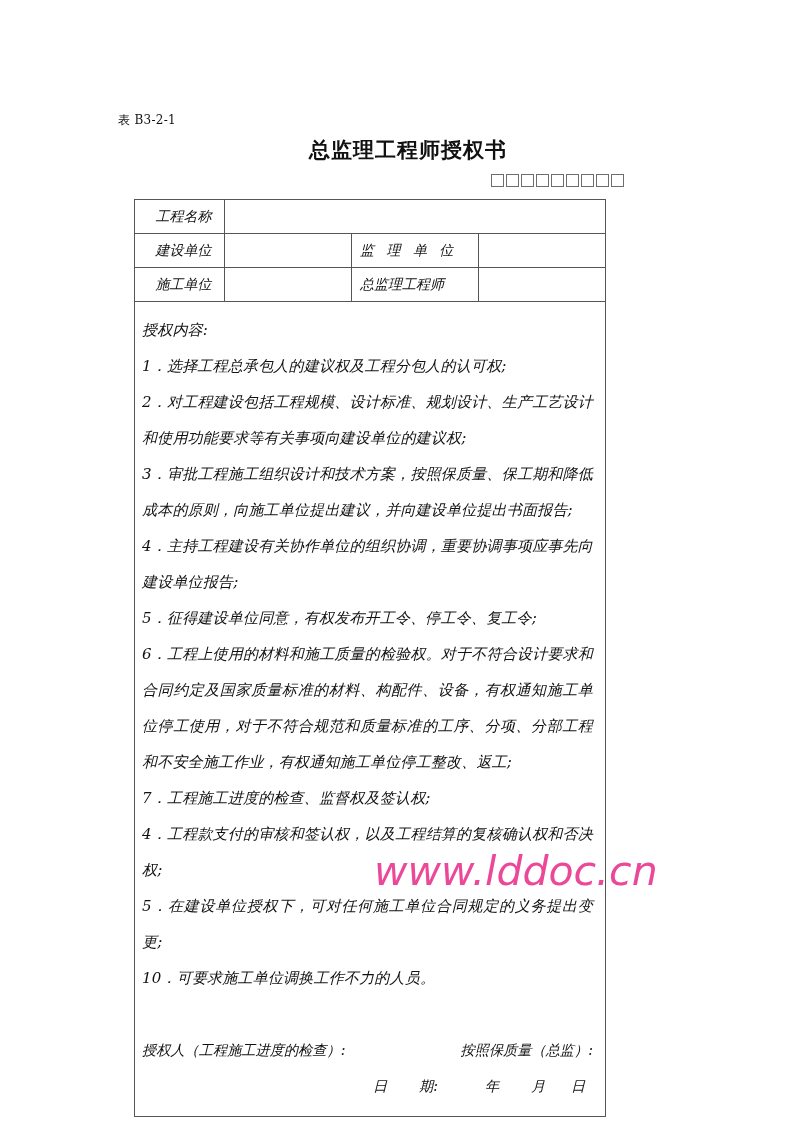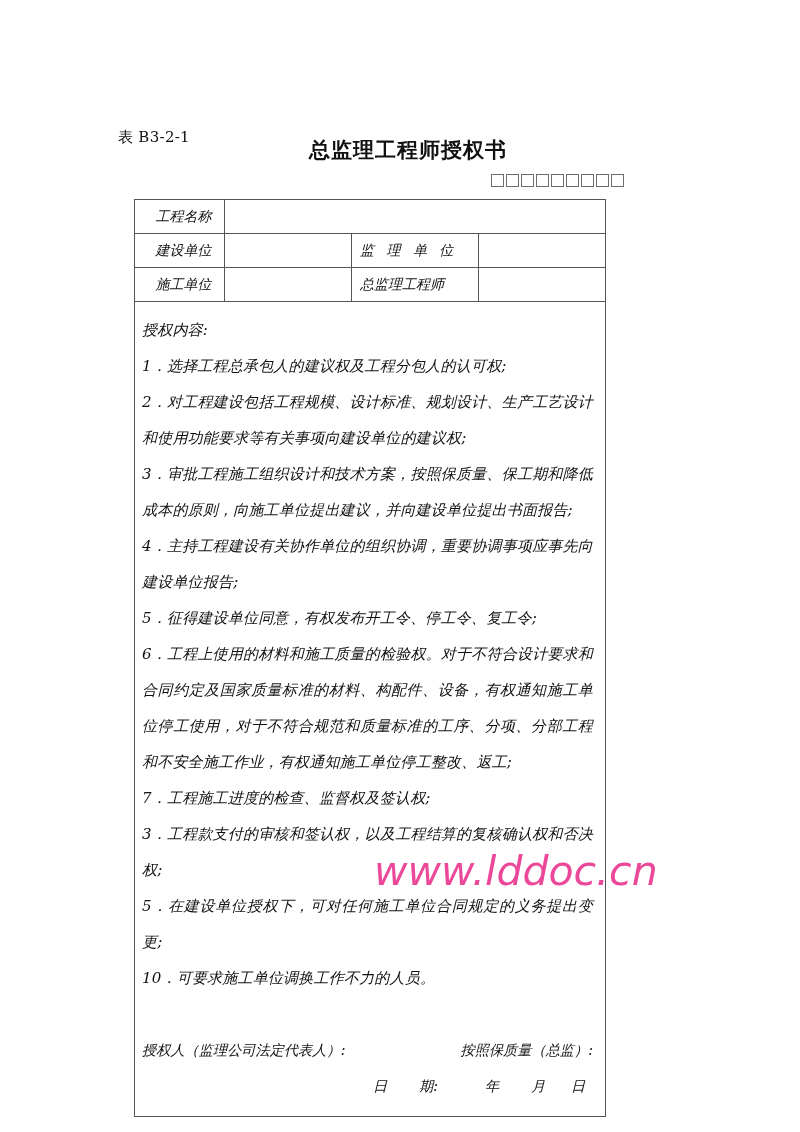--- a/index.html
+++ b/index.html
@@ -21,22 +21,22 @@
     left: 0; top: 0;
     width: 800px;
     height: 1132px;
     overflow: hidden;
   }
 
   
   .form-code {
     position: absolute;
     left: 118px;
-    top: 128px;
-    font-size: 15px;
+    top: 112px;
+    font-size: 12px;
     letter-spacing: 0.3px;
     white-space: nowrap;
   }
 
   .doc-title {
     position: absolute;
     left: 0;
     top: 136px;
     width: 800px;
     text-align: center;
@@ -201,28 +201,28 @@
 
           <p class="para">授权内容:</p>
 
           <p class="para">1．选择工程总承包人的建议权及工程分包人的认可权;</p>
           <p class="para">2．对工程建设包括工程规模、设计标准、规划设计、生产工艺设计和使用功能要求等有关事项向建设单位的建议权;</p>
           <p class="para">3．审批工程施工组织设计和技术方案，按照保质量、保工期和降低成本的原则，向施工单位提出建议，并向建设单位提出书面报告;</p>
           <p class="para">4．主持工程建设有关协作单位的组织协调，重要协调事项应事先向建设单位报告;</p>
           <p class="para">5．征得建设单位同意，有权发布开工令、停工令、复工令;</p>
           <p class="para">6．工程上使用的材料和施工质量的检验权。对于不符合设计要求和合同约定及国家质量标准的材料、构配件、设备，有权通知施工单位停工使用，对于不符合规范和质量标准的工序、分项、分部工程和不安全施工作业，有权通知施工单位停工整改、返工;</p>
           <p class="para">7．工程施工进度的检查、监督权及签认权;</p>
-          <p class="para">3．工程款支付的审核和签认权，以及工程结算的复核确认权和否决权;</p>
+          <p class="para">4．工程款支付的审核和签认权，以及工程结算的复核确认权和否决权;</p>
           <p class="para">5．在建设单位授权下，可对任何施工单位合同规定的义务提出变更;</p>
           <p class="para">10．可要求施工单位调换工作不力的人员。</p>
 
           <div class="spacer-line"></div>
 
           <div class="sign-row">
-            <div class="sign-left">授权人（监理公司法定代表人）:</div>
+            <div class="sign-left">授权人（工程施工进度的检查）:</div>
             <div class="sign-right">按照保质量（总监）:</div>
           </div>
 
           <div class="date-row">
             <span class="d-ri">日</span>
             <span class="d-qi">期:</span>
             <span class="d-nian">年</span>
             <span class="d-yue">月</span>
             <span class="d-day">日</span>
           </div>

